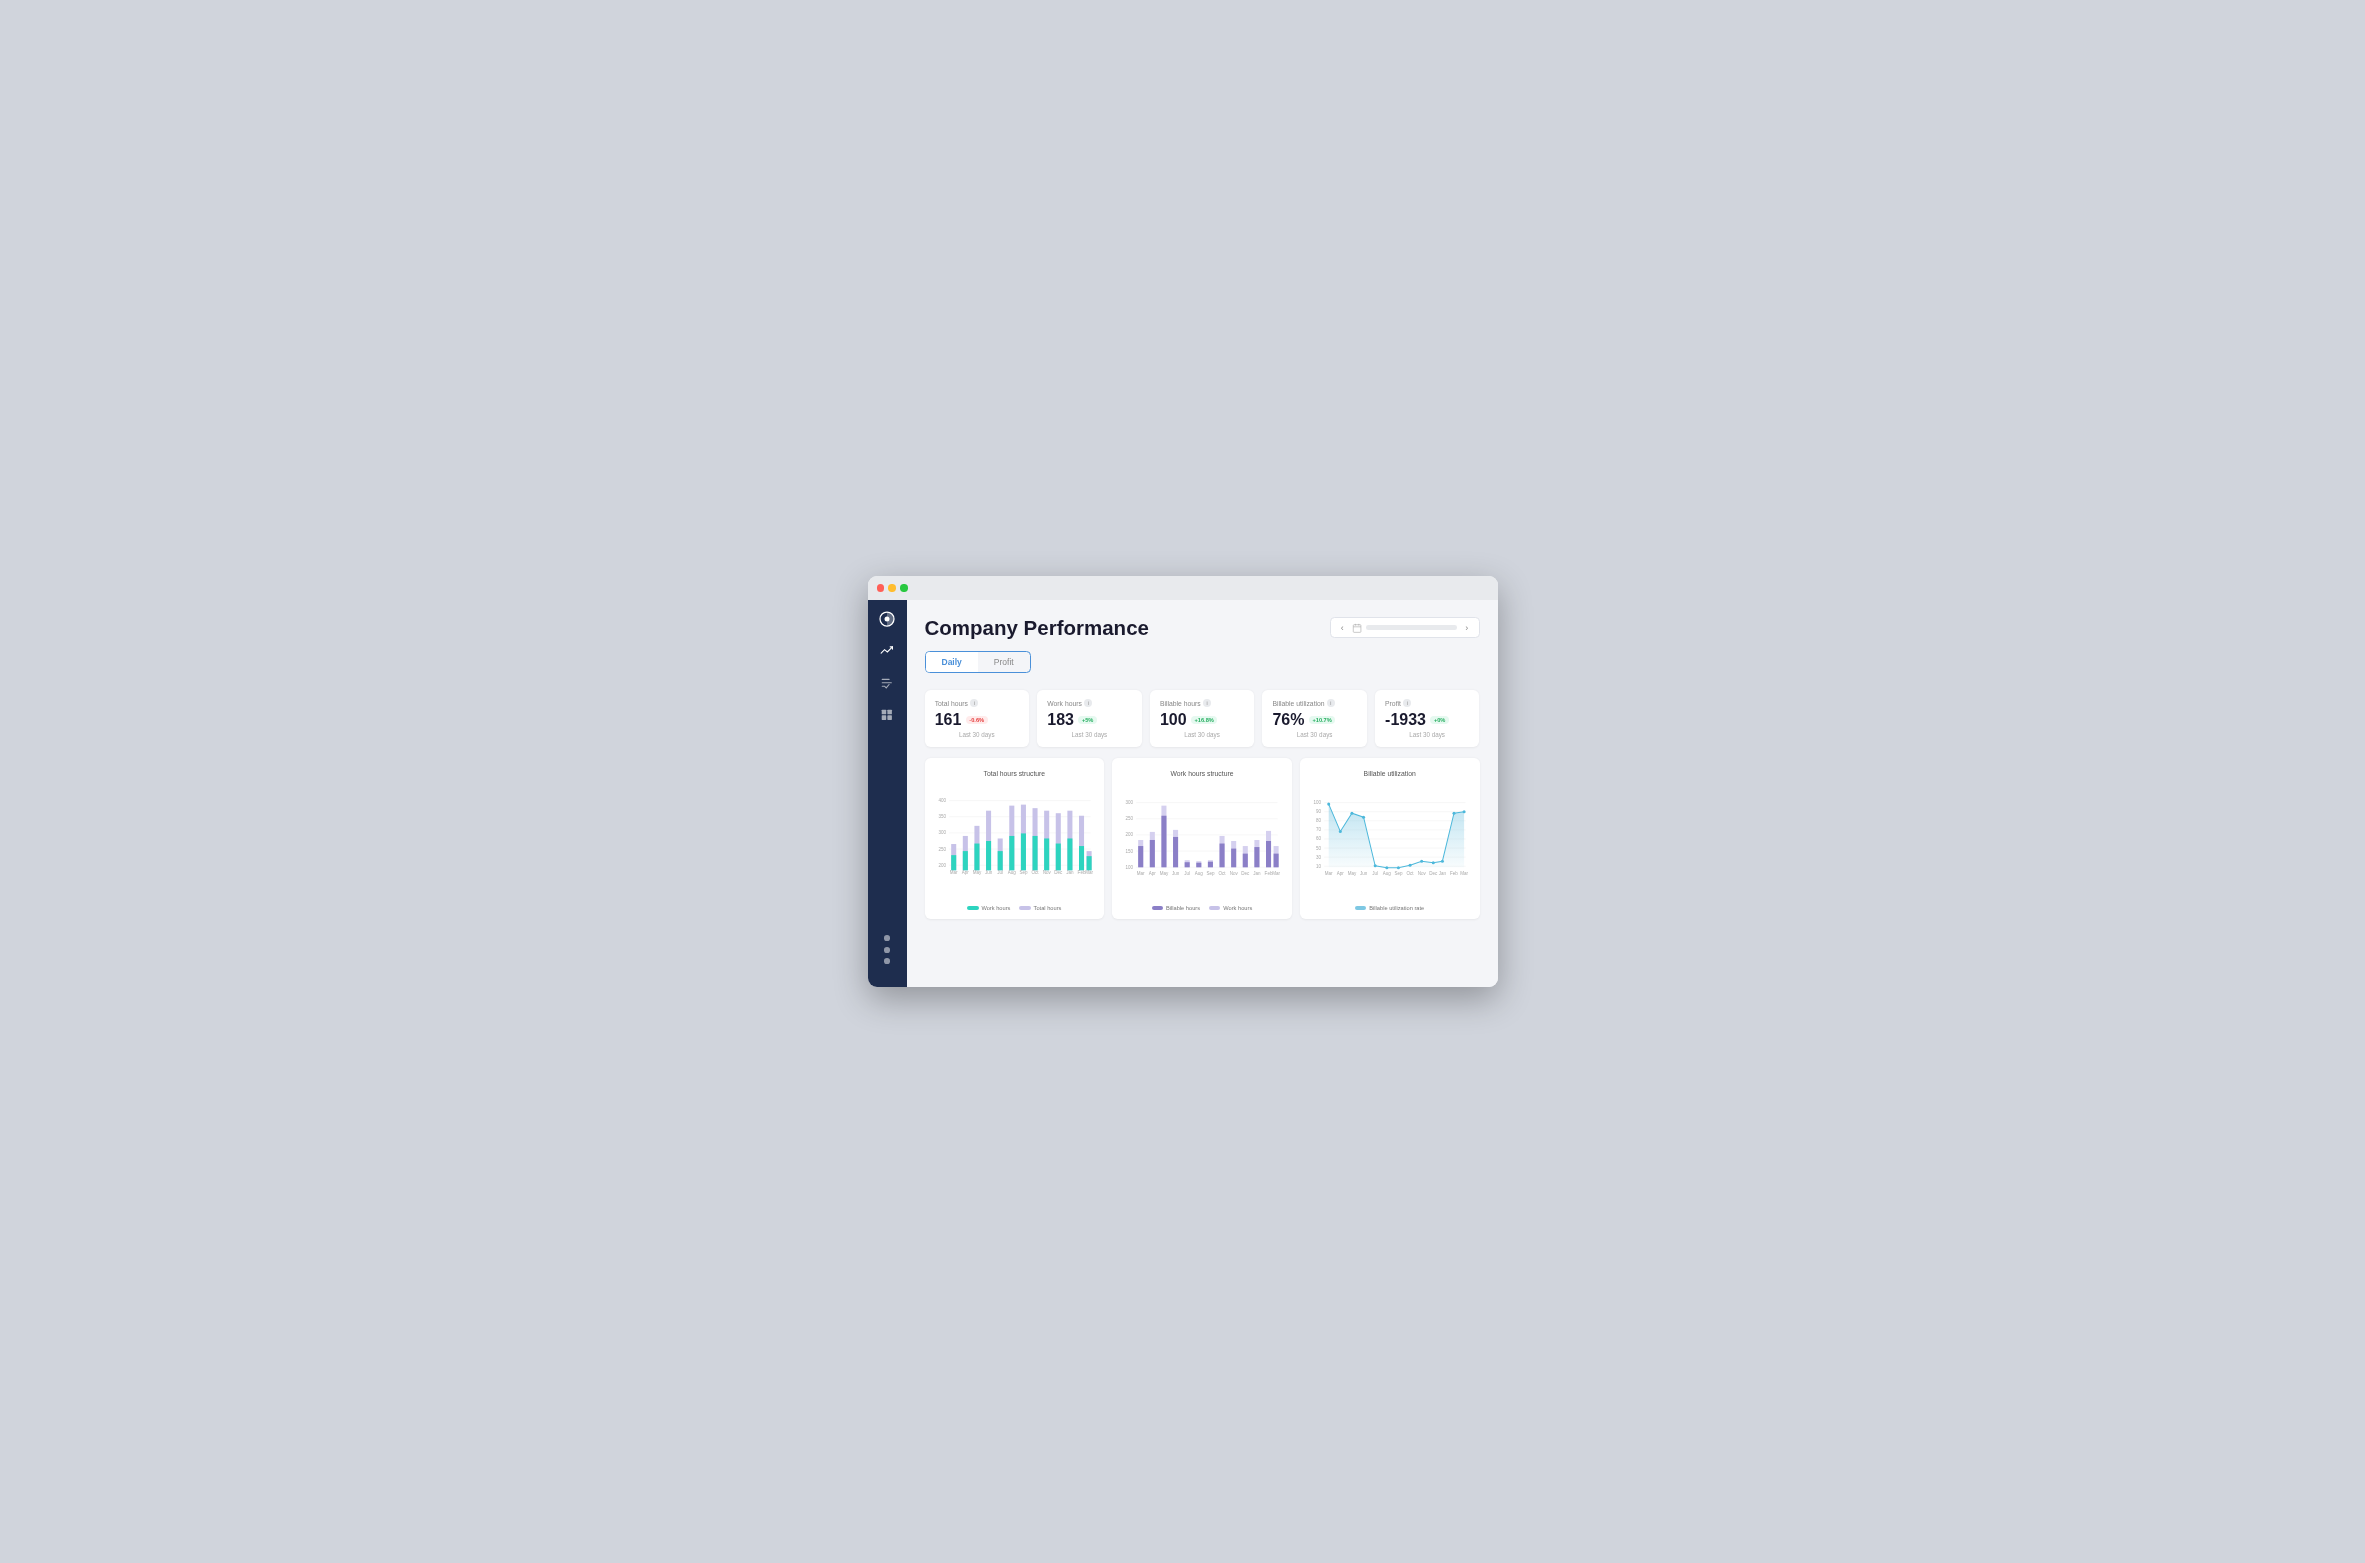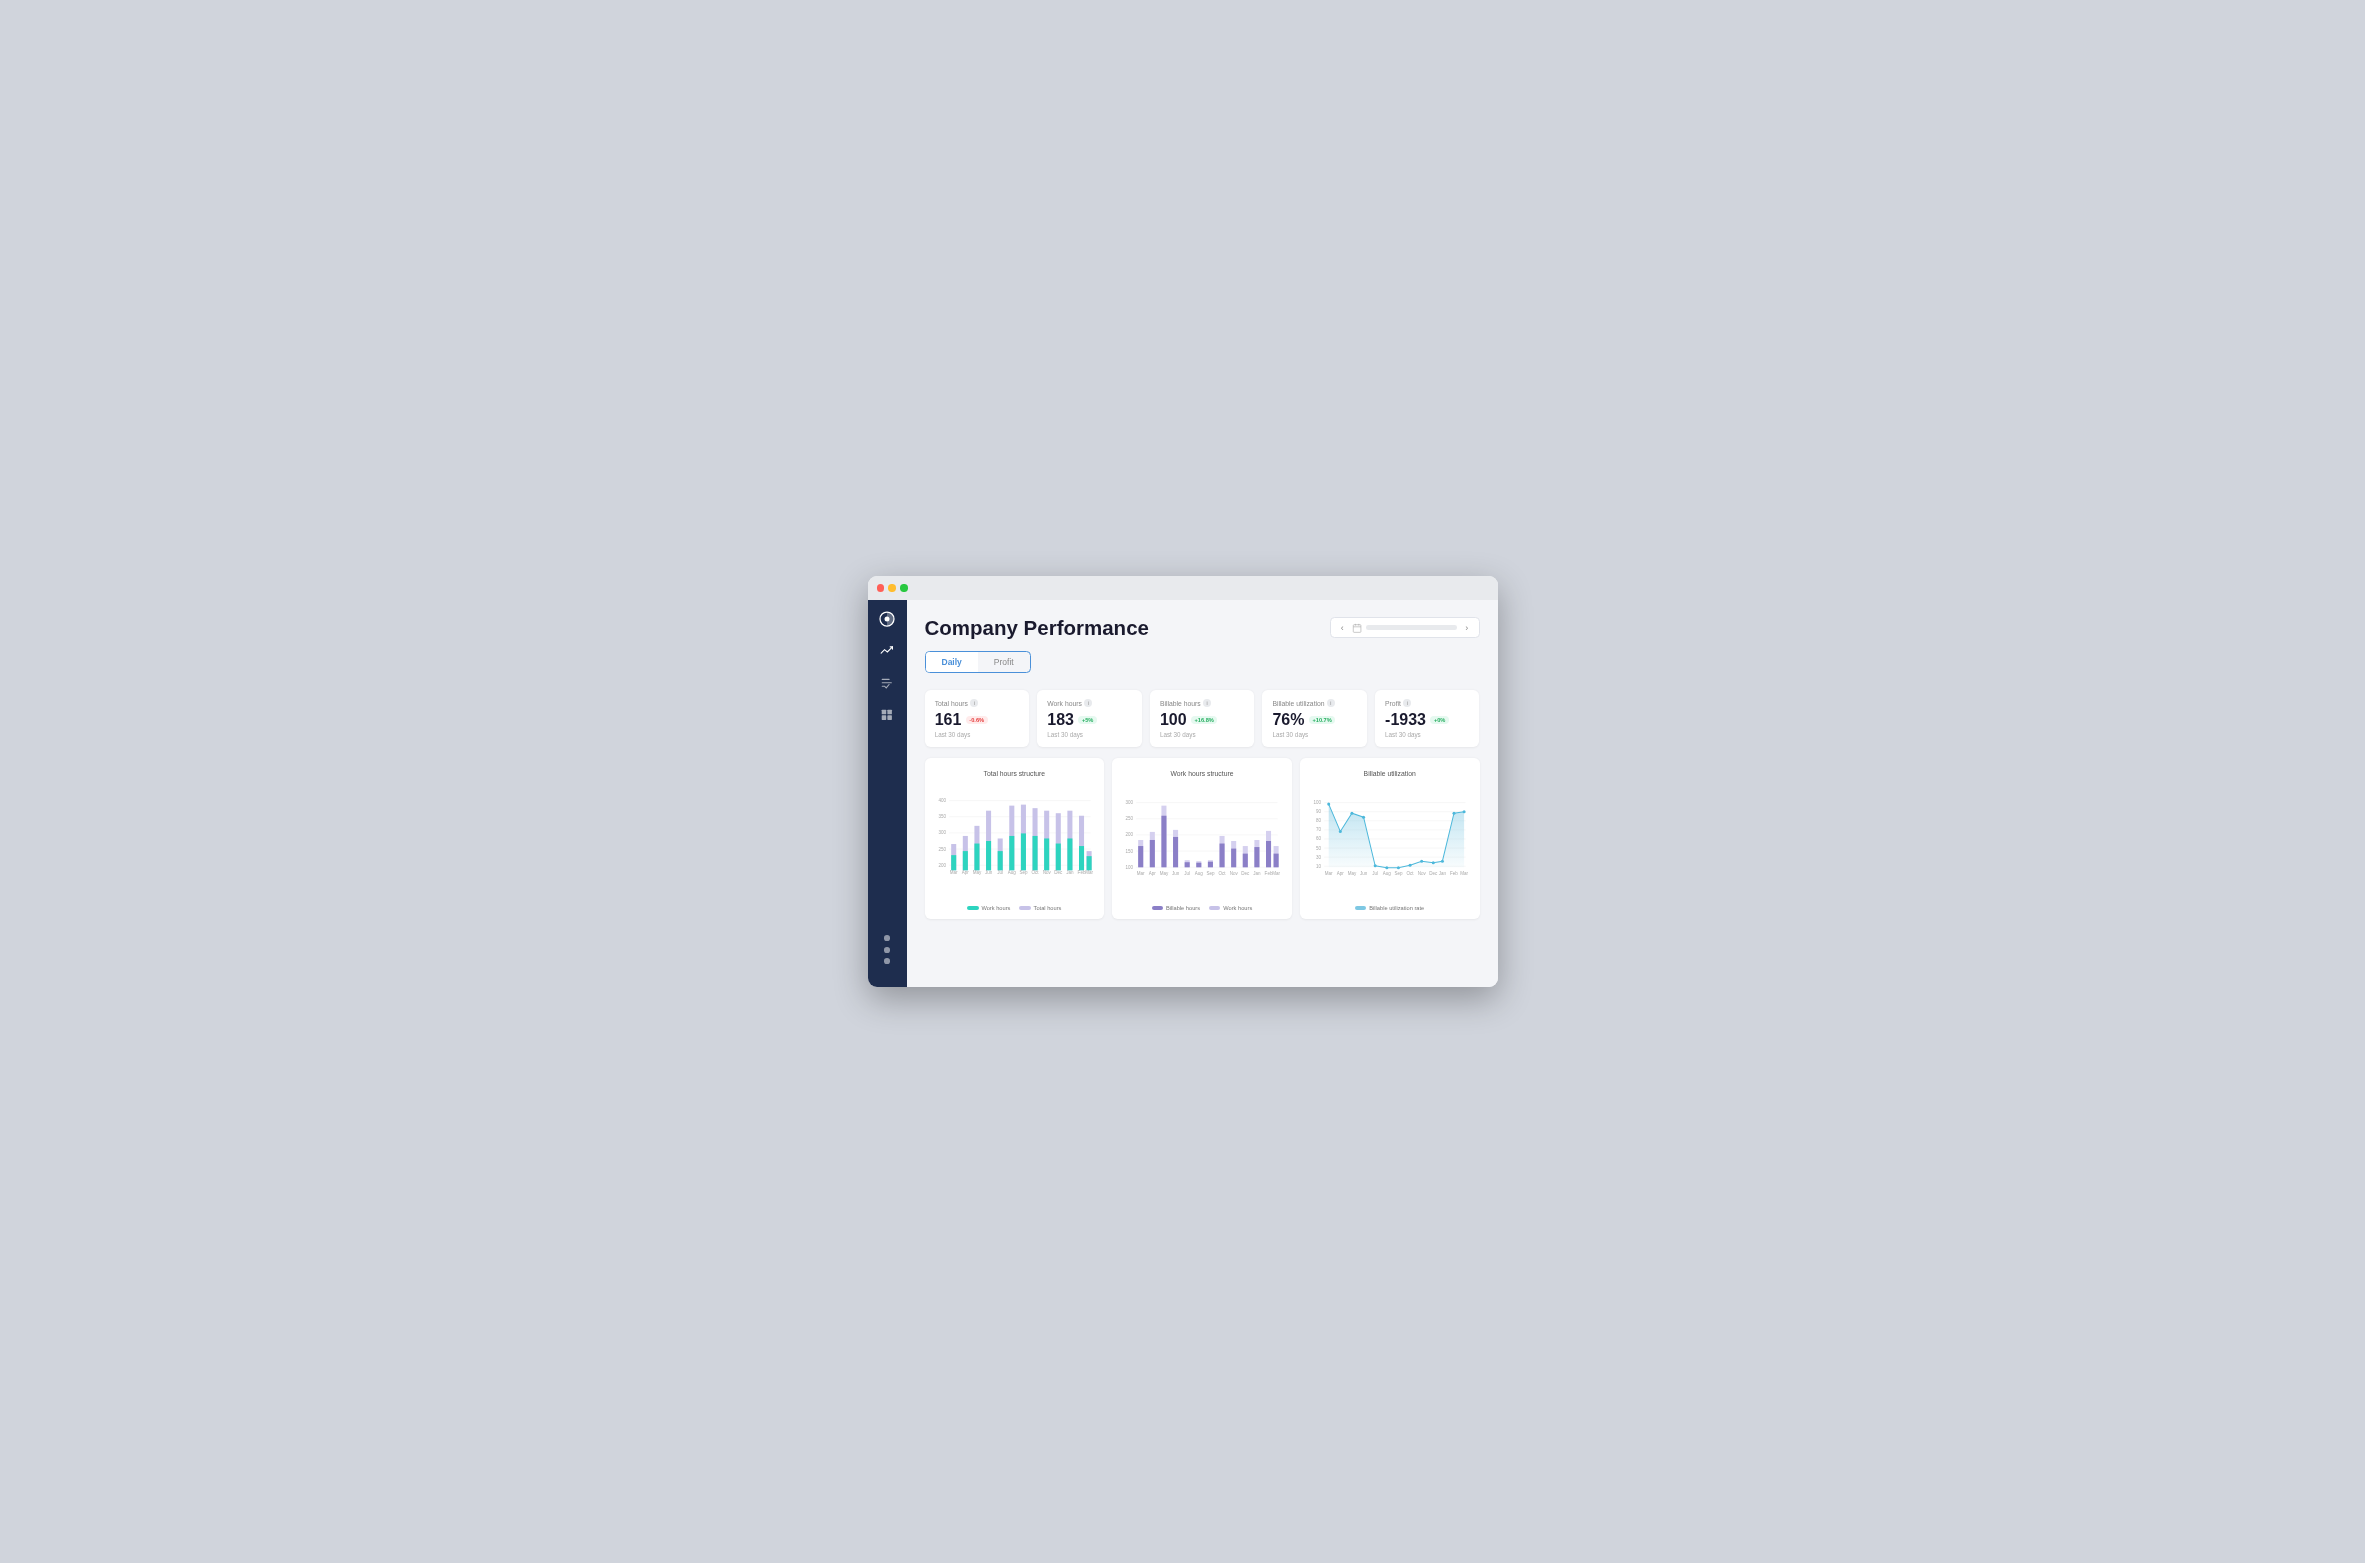--- a/index.html
+++ b/index.html
@@ -137,20 +137,21 @@
       display: flex;
       gap: 8px;
       margin-bottom: 11.4px;
     }
     .metric-card {
       background: #fff;
       border-radius: 5.7px;
       padding: 9px 10.2px;
       flex: 1;
       box-shadow: 0 0.6px 2.3px rgba(0,0,0,0.06);
+      text-align: center;
     }
     .metric-label {
       font-size: 6.8px;
       color: #888;
       display: flex;
       align-items: center;
       gap: 2.3px;
       margin-bottom: 3.4px;
     }
     .metric-info {

